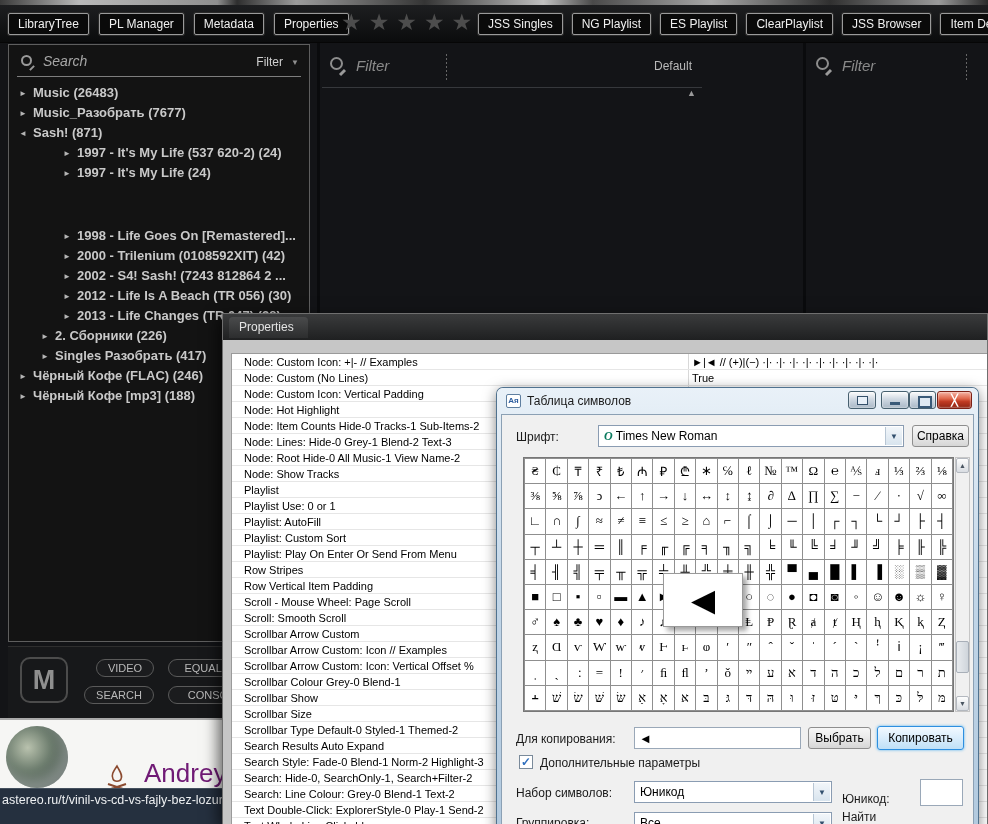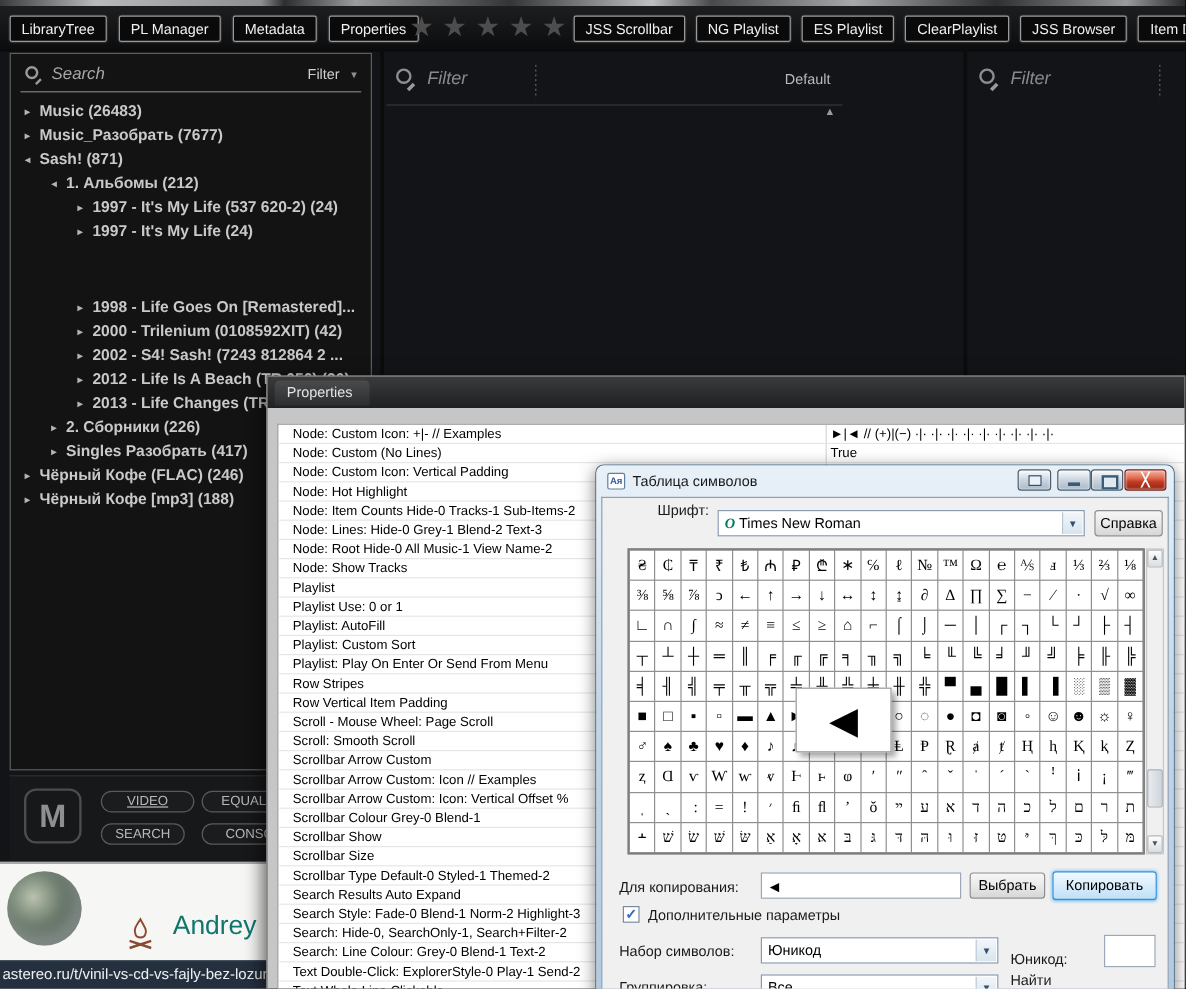--- a/index.html
+++ b/index.html
@@ -59,22 +59,22 @@
     text-align:center; line-height:42px; }
   .pill-btn { position:absolute; height:18px; border:1px solid #5a5a5a; border-radius:9px;
     background:#1b1c1e; color:#b9b9b9; font-size:11px; text-align:center; line-height:16px; }
   #win-bottom-edge { position:absolute; left:0; top:718px; width:230px; height:2px; background:#a9a9a9; }
   
   #browser { position:absolute; left:0; top:720px; width:230px; height:104px; background:#f6f6f4; z-index:2; }
   #avatar { position:absolute; left:6px; top:6px; width:62px; height:62px; border-radius:50%;
     background:radial-gradient(circle at 35% 35%, #b9c2ae 0%, #6d7d6e 40%, #3c4a44 75%, #2c3631 100%);
     box-shadow:inset -6px -8px 12px rgba(255,255,255,.35); }
   #fire-icon { position:absolute; left:102px; top:42px; width:30px; height:32px; }
-  #browser-user { position:absolute; left:144px; top:38px; font-size:22px; color:#0f766e; }
-  #urlbar { position:absolute; left:0; bottom:0; width:230px; height:24px; background:#25303f; border-top:1px solid #44505e; }
+  #browser-user { position:absolute; left:144px; top:38px; font-size:26px; color:#701a75; }
+  #urlbar { position:absolute; left:0; bottom:0; width:230px; height:36px; background:#25303f; border-top:1px solid #44505e; }
   #url-text { position:absolute; left:2px; top:4px; font-size:12.5px; color:#eef0f2; white-space:nowrap; }
   
   #props { position:absolute; left:222px; top:313px; width:766px; height:511px; z-index:3;
     background:#c6c6c6; border:1px solid #6f6f6f; border-bottom:none; box-shadow:-4px 4px 14px rgba(0,0,0,.6); }
   #props-title { position:absolute; left:0; top:0; right:0; height:26px;
     background:linear-gradient(#3a3b3c,#1f2021); }
   #props-title-tab { position:absolute; left:6px; top:3px; padding:3px 14px 4px 10px;
     background:linear-gradient(#4a4b4c,#2c2d2e); border-radius:4px 4px 0 0; color:#e4e4e4; font-size:12px; }
   #props-list { position:absolute; left:8px; top:39px; right:0; bottom:0; background:#ffffff;
     border-top:1px solid #9a9a9a; border-left:1px solid #9a9a9a; overflow:hidden; }
@@ -165,21 +165,21 @@
         <div class="btn-dark">Properties</div>
       </div>
     <div id="tb-stars">
         <div class="star" style="display: inline-block;">★</div>
         <div class="star" style="display: inline-block;">★</div>
         <div class="star" style="display: inline-block;">★</div>
         <div class="star" style="display: inline-block;">★</div>
         <div class="star" style="display: inline-block;">★</div>
       </div>
     <div id="tb-right" class="tb-group">
-        <div class="btn-dark">JSS Scrollbar</div>
+        <div class="btn-dark">JSS Singles</div>
         <div class="btn-dark">NG Playlist</div>
         <div class="btn-dark">ES Playlist</div>
         <div class="btn-dark">ClearPlaylist</div>
         <div class="btn-dark">JSS Browser</div>
         <div class="btn-dark">Item Details</div>
       </div>
   </div>
 
   <div id="content-bg"></div>
   <div class="vsep" style="left:317px"></div>
@@ -189,21 +189,20 @@
     <div id="search-row">
       <span id="search-mag" class="mag"></span>
       <span id="search-ph">Search</span>
       <span id="search-filter">Filter</span>
       <span id="search-filter-arrow">▼</span>
     </div>
     <div id="tree">
         <div class="tree-row" style="padding-left: 10px;"><span class="tree-arrow">►</span><span>Music (26483)</span></div>
         <div class="tree-row" style="padding-left: 10px;"><span class="tree-arrow">►</span><span>Music_Разобрать (7677)</span></div>
         <div class="tree-row" style="padding-left: 10px;"><span class="tree-arrow">◄</span><span>Sash! (871)</span></div>
-        <div class="tree-row" style="padding-left: 32px;"><span class="tree-arrow">◄</span><span>1. Альбомы (212)</span></div>
         <div class="tree-row" style="padding-left: 54px;"><span class="tree-arrow">►</span><span>1997 - It's My Life (537 620-2) (24)</span></div>
         <div class="tree-row" style="padding-left: 54px;"><span class="tree-arrow">►</span><span>1997 - It's My Life (24)</span></div>
         <div class="tree-row" style="padding-left: 54px; margin-top: 43px;"><span class="tree-arrow">►</span><span>1998 - Life Goes On [Remastered]...</span></div>
         <div class="tree-row" style="padding-left: 54px;"><span class="tree-arrow">►</span><span>2000 - Trilenium (0108592XIT) (42)</span></div>
         <div class="tree-row" style="padding-left: 54px;"><span class="tree-arrow">►</span><span>2002 - S4! Sash! (7243 812864 2 ...</span></div>
         <div class="tree-row" style="padding-left: 54px;"><span class="tree-arrow">►</span><span>2012 - Life Is A Beach (TR 056) (30)</span></div>
         <div class="tree-row" style="padding-left: 54px;"><span class="tree-arrow">►</span><span>2013 - Life Changes (TR 047) (28)</span></div>
         <div class="tree-row" style="padding-left: 32px;"><span class="tree-arrow">►</span><span>2. Сборники (226)</span></div>
         <div class="tree-row" style="padding-left: 32px;"><span class="tree-arrow">►</span><span>Singles Разобрать (417)</span></div>
         <div class="tree-row" style="padding-left: 10px;"><span class="tree-arrow">►</span><span>Чёрный Кофе (FLAC) (246)</span></div>
@@ -220,21 +219,21 @@
   <span id="mid-sort-arrow">▲</span>
 
   <div id="right-filter" class="filter-row">
     <span class="mag filter-mag" style="position:absolute"></span>
     <span class="filter-ph">Filter</span>
     <span class="dotted-sep" style="left:158px"></span>
   </div>
 
   <div id="bottomctl">
     <div id="m-logo">M</div>
-  <div class="pill-btn" style="left: 76px; top: 12px; width: 78px; text-decoration: underline;">VIDEO</div>
+  <div class="pill-btn" style="left: 88px; top: 12px; width: 58px;">VIDEO</div>
       <div class="pill-btn" style="left: 160px; top: 12px; width: 80px;">EQUALIZ</div>
       <div class="pill-btn" style="left: 76px; top: 39px; width: 70px;">SEARCH</div>
       <div class="pill-btn" style="left: 160px; top: 39px; width: 80px;">CONSO</div>
     </div>
   <div id="win-bottom-edge"></div>
 
   <div id="browser">
     <div id="avatar"></div>
     <svg id="fire-icon" viewBox="0 0 30 32">
       <path d="M6 28 L24 22 M6 22 L24 28" stroke="#8b4a2f" stroke-width="2" fill="none"></path>
@@ -351,21 +350,21 @@
     <div id="cm-title">
       <span id="cm-title-icon">Aя</span>
       <span id="cm-title-text">Таблица символов</span>
       <span id="cm-btn-lang" class="cm-btn"></span>
       <span id="cm-btn-min" class="cm-btn"></span>
       <span id="cm-btn-max" class="cm-btn"></span>
       <span id="cm-btn-close" class="cm-btn">╳</span>
     </div>
     <div id="cm-client"></div>
 
-    <span class="cm-label" style="left:19px; top:30px;margin-left:32px;">Шрифт:</span>
+    <span class="cm-label" style="left:19px; top:42px;">Шрифт:</span>
     <div class="combo" style="left:101px; top:37px; width:306px;">
       <span class="combo-text"><span id="cm-font-otf">O</span>
         <span>Times New Roman</span></span>
       <span class="combo-arrow">▼</span>
     </div>
     <div class="aero-btn" style="left:415px; top:37px; width:57px;">
       <span>Справка</span>
     </div>
 
     <div id="cm-grid-wrap">

